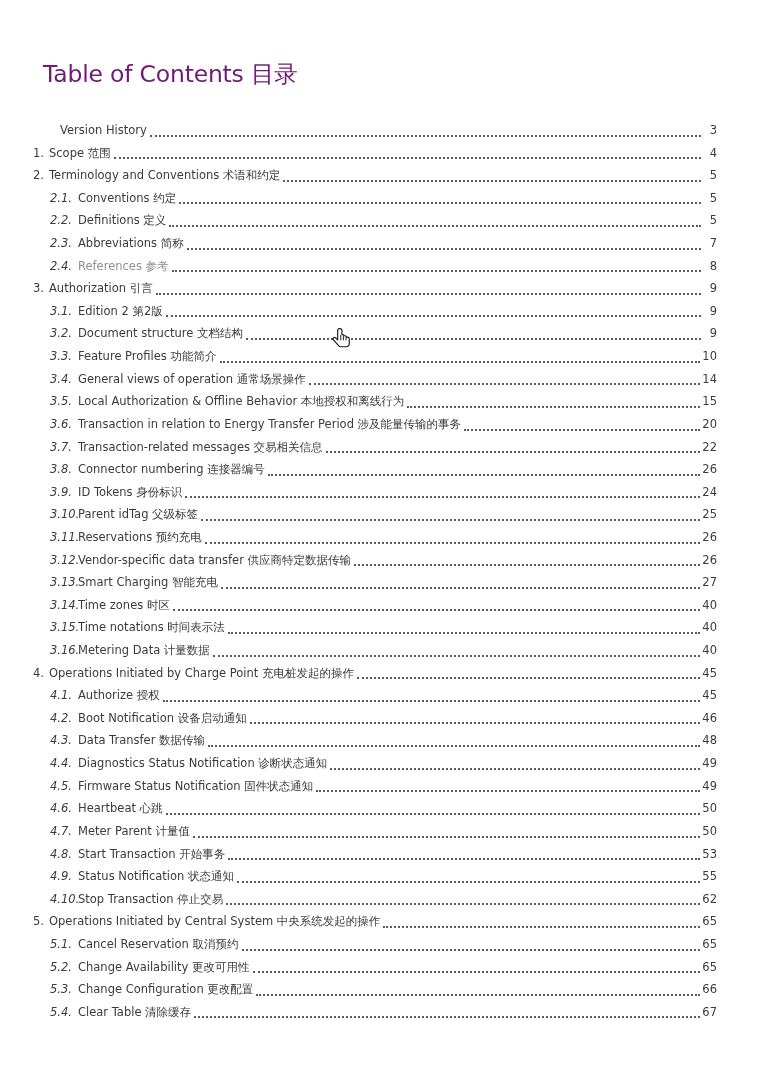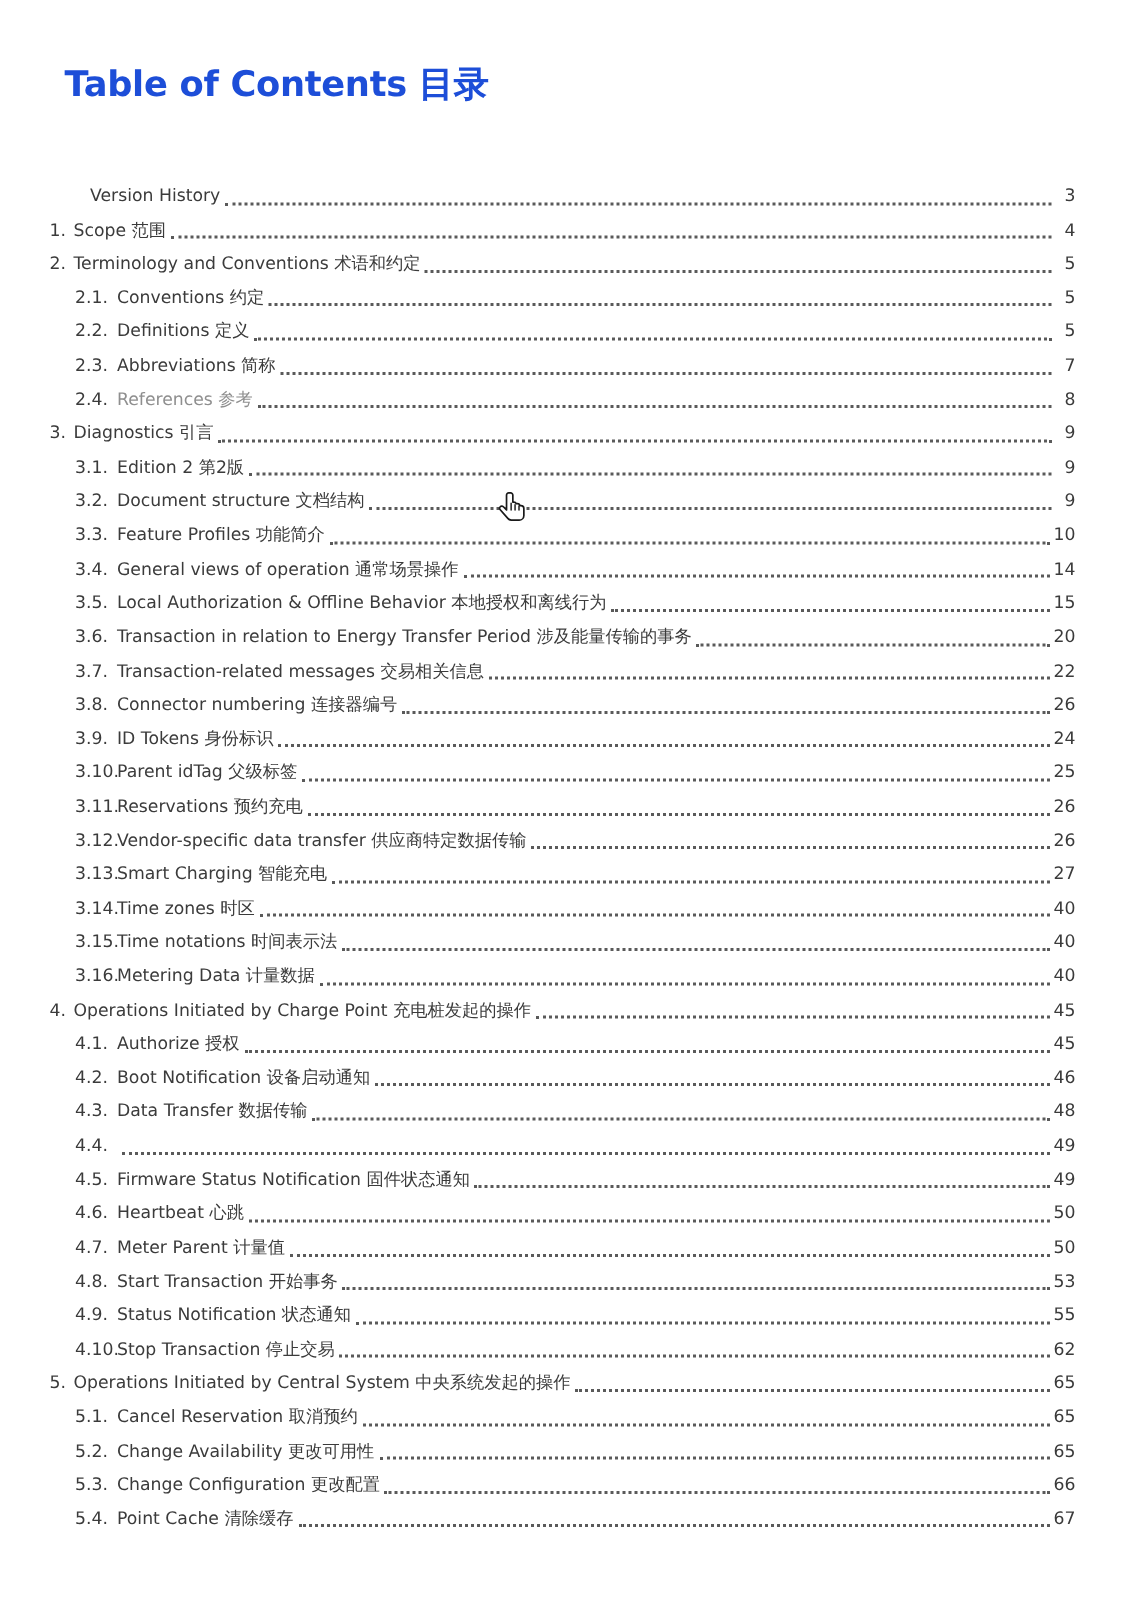--- a/index.html
+++ b/index.html
@@ -12,25 +12,25 @@
     overflow: hidden;
   }
   .page {
     position: absolute;
     inset: 0;
     background: #ffffff;
   }
   .doc-title {
     position: absolute;
     left: 43px;
-    top: 40px;
+    top: 58px;
     font-size: 23.5px;
-    font-weight: 700;
+    font-weight: 400;
     letter-spacing: -0.2px;
-    color: #1d4ed8;
+    color: #701a75;
     white-space: nowrap;
   }
   .toc {
     position: absolute;
     left: 33px;
     right: 42px;
     top: 119px;
   }
   .toc-row {
     display: flex;
@@ -52,21 +52,21 @@
     height: 0;
   }
   .toc-row .pageno {
     flex: none;
     min-width: 14px;
     text-align: right;
     color: #3b3b3b;
   }
   .toc-row.lvl0 .num { margin-right: 5px; }
   .toc-row.lvl1 { padding-left: 17px; }
-  .toc-row.lvl1 .num { width: 28px; }
+  .toc-row.lvl1 .num { width: 28px; font-style: italic; }
   .toc-row.no-num { padding-left: 27px; }
   .toc-row.muted .label { color: #8f8f8f; }
   .cursor {
     position: absolute;
     left: 332px;
     top: 326px;
     width: 21px;
     height: 27px;
     pointer-events: none;
     z-index: 10;
@@ -122,21 +122,21 @@
 
   <div class="toc-row lvl1 muted">
     <span class="num">2.4.</span>
     <span class="label">References 参考</span>
     <span class="leader"></span>
     <span class="pageno">8</span>
   </div>
 
   <div class="toc-row lvl0">
     <span class="num">3.</span>
-    <span class="label">Diagnostics 引言</span>
+    <span class="label">Authorization 引言</span>
     <span class="leader"></span>
     <span class="pageno">9</span>
   </div>
 
   <div class="toc-row lvl1">
     <span class="num">3.1.</span>
     <span class="label">Edition 2 第2版</span>
     <span class="leader"></span>
     <span class="pageno">9</span>
   </div>
@@ -269,20 +269,21 @@
 
   <div class="toc-row lvl1">
     <span class="num">4.3.</span>
     <span class="label">Data Transfer 数据传输</span>
     <span class="leader"></span>
     <span class="pageno">48</span>
   </div>
 
   <div class="toc-row lvl1">
     <span class="num">4.4.</span>
+    <span class="label">Diagnostics Status Notification 诊断状态通知</span>
     <span class="leader"></span>
     <span class="pageno">49</span>
   </div>
 
   <div class="toc-row lvl1">
     <span class="num">4.5.</span>
     <span class="label">Firmware Status Notification 固件状态通知</span>
     <span class="leader"></span>
     <span class="pageno">49</span>
   </div>
@@ -345,21 +346,21 @@
 
   <div class="toc-row lvl1">
     <span class="num">5.3.</span>
     <span class="label">Change Configuration 更改配置</span>
     <span class="leader"></span>
     <span class="pageno">66</span>
   </div>
 
   <div class="toc-row lvl1">
     <span class="num">5.4.</span>
-    <span class="label">Point Cache 清除缓存</span>
+    <span class="label">Clear Table 清除缓存</span>
     <span class="leader"></span>
     <span class="pageno">67</span>
   </div>
 </div>
 </div>
 
 <svg class="cursor" viewBox="0 0 24 28" xmlns="http://www.w3.org/2000/svg">
   <path d="M8.2 1.6c-1 0-1.7.8-1.7 1.7v11.2l-2.4-2.4c-.7-.7-1.8-.7-2.4 0-.6.6-.6 1.6 0 2.3l5.8 6.6c.7.8 1.7 1.3 2.7 1.3h5.9c2 0 3.6-1.6 3.6-3.6v-5.2c0-1.2-1-2.2-2.2-2.2h-.9c-.1-.9-.9-1.6-1.8-1.6h-.9c-.3-.7-1-1.2-1.8-1.2h-.8V3.3c0-1-.8-1.7-1.7-1.7z" fill="#ffffff" stroke="#1a1a1a" stroke-width="1.3" stroke-linejoin="round"></path>
   <path d="M10 9.5v5 M13 10.5v4 M16 11.5v3" stroke="#1a1a1a" stroke-width="1.1" fill="none" stroke-linecap="round"></path>
 </svg>

